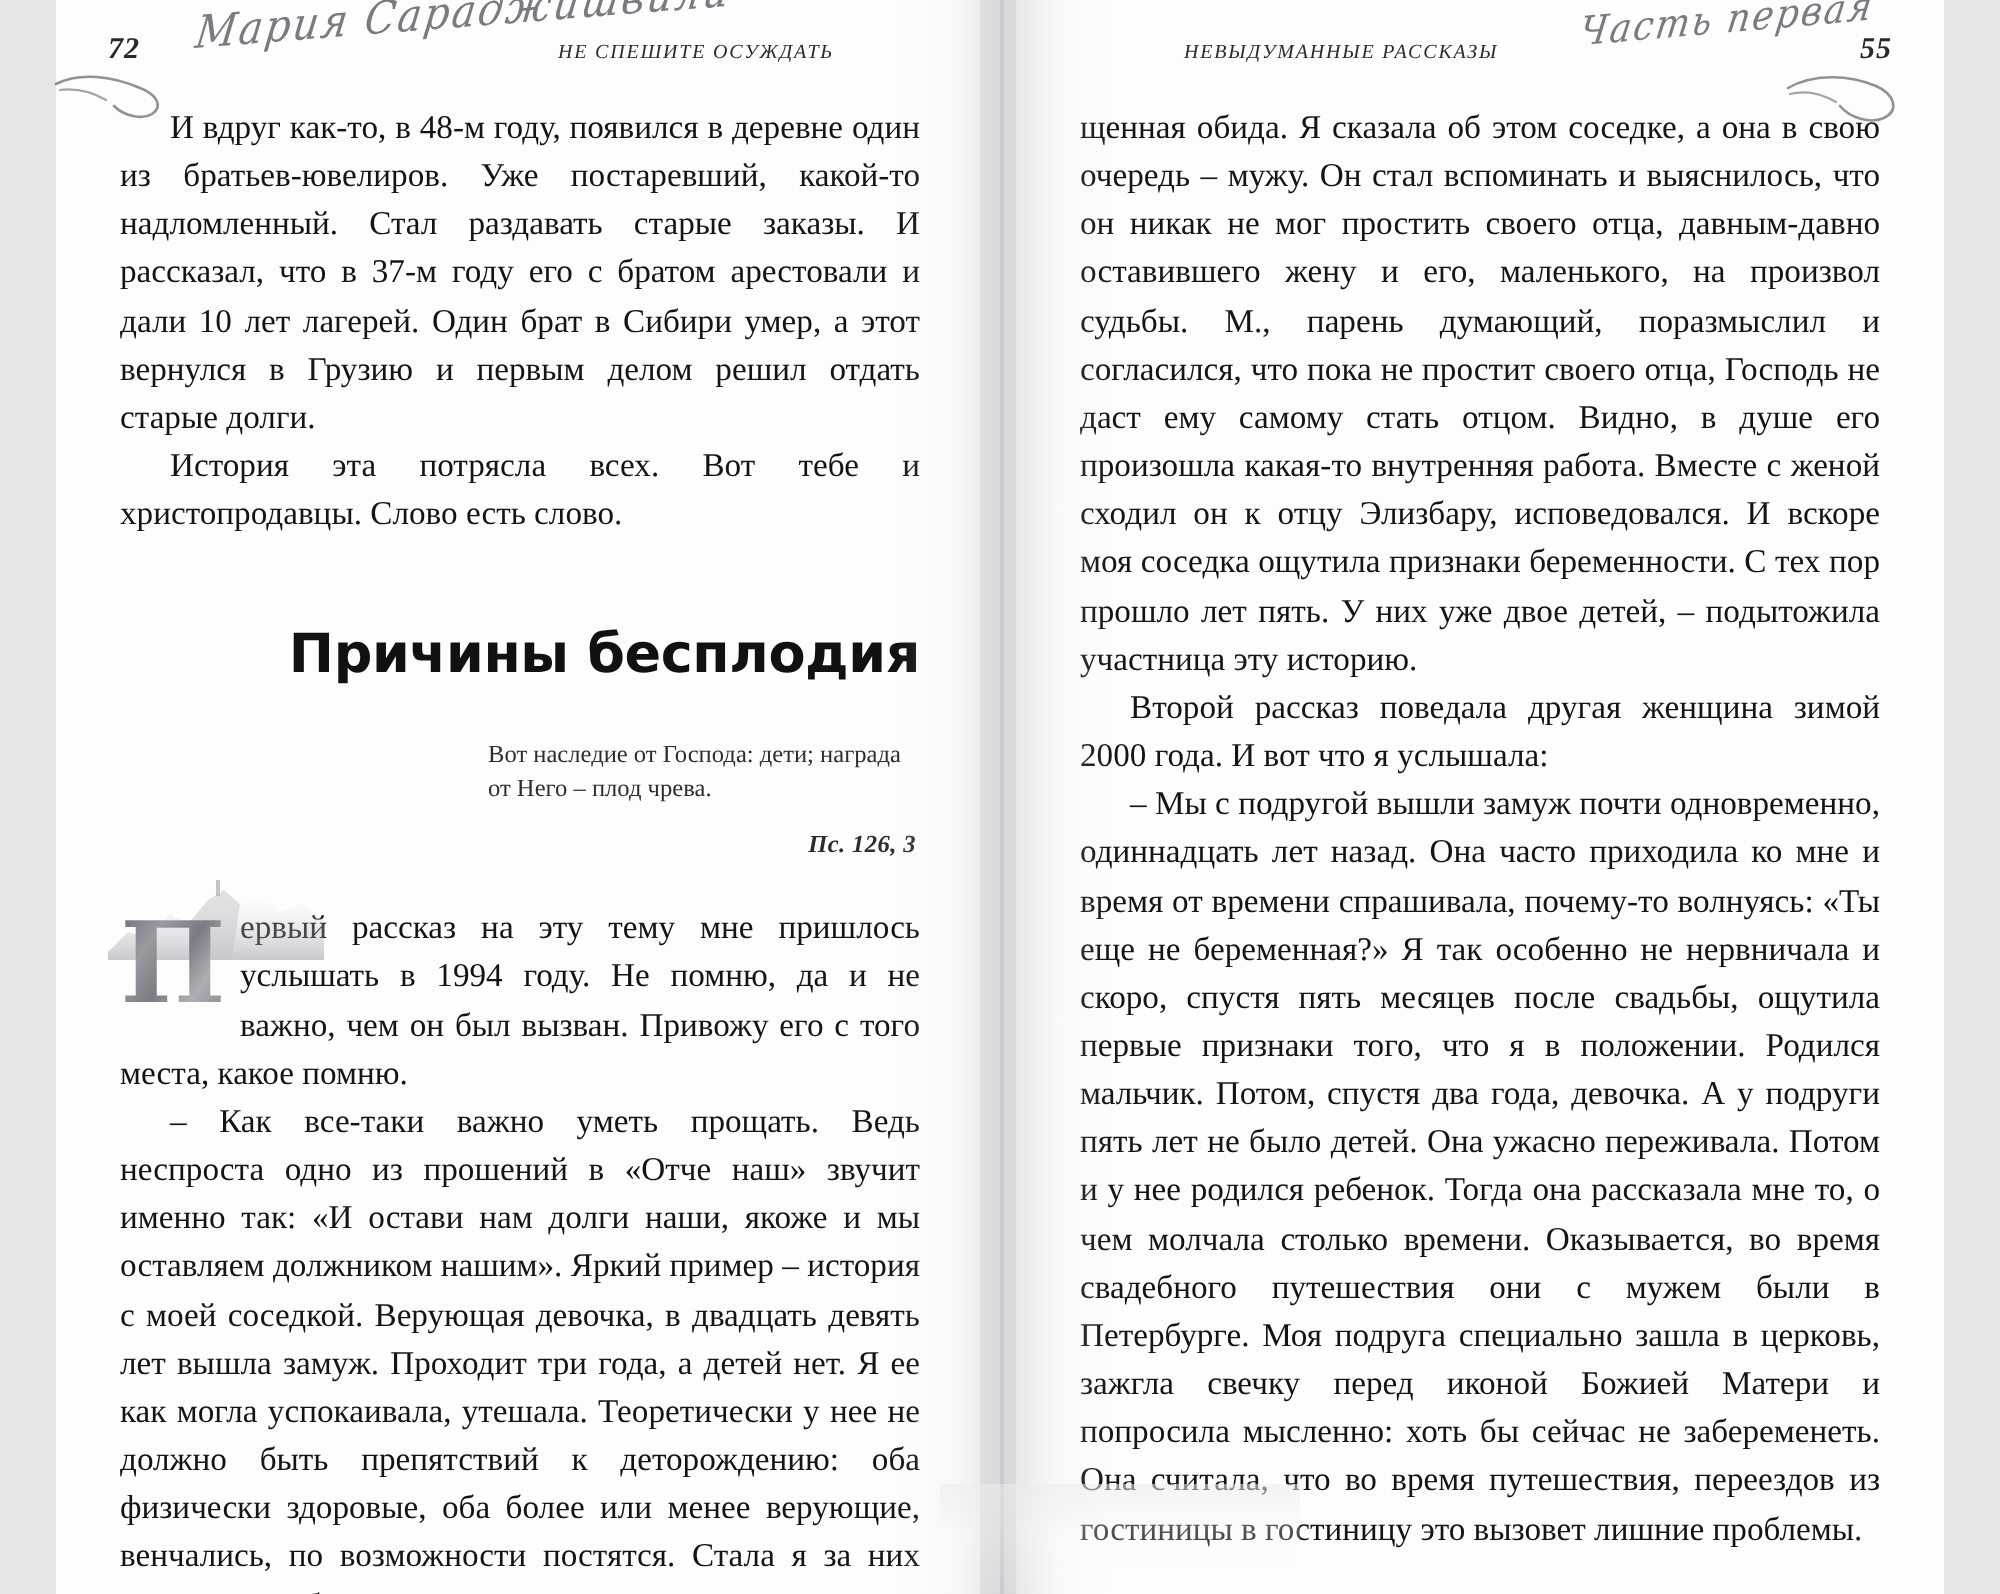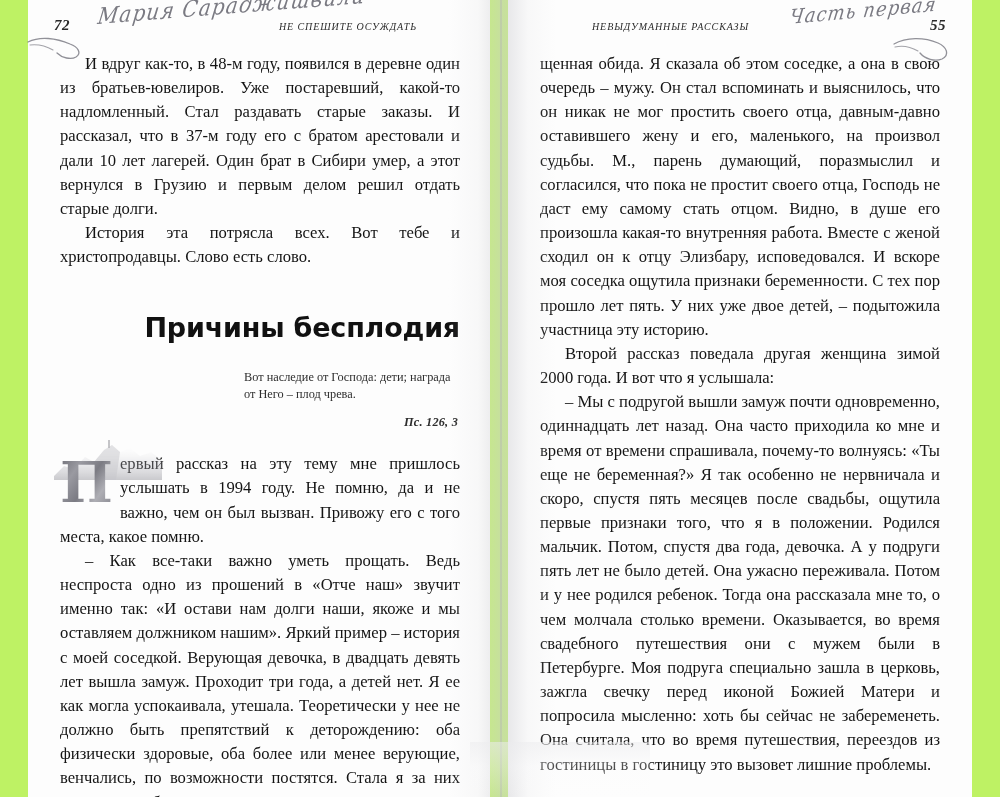--- a/index.html
+++ b/index.html
@@ -9,21 +9,21 @@
   }
   body {
     font-family: "Liberation Serif", "DejaVu Serif", serif;
     color: #1a1a1a;
   }
 
   #scan {
     position: relative;
     width: 1000px;
     height: 797px;
-    background: #bef264;
+    background: #e5e5e5;
     overflow: hidden;
   }
 
   
   .leaf {
     position: absolute;
     top: 0;
     height: 797px;
     background: #fdfdfd;
   }

